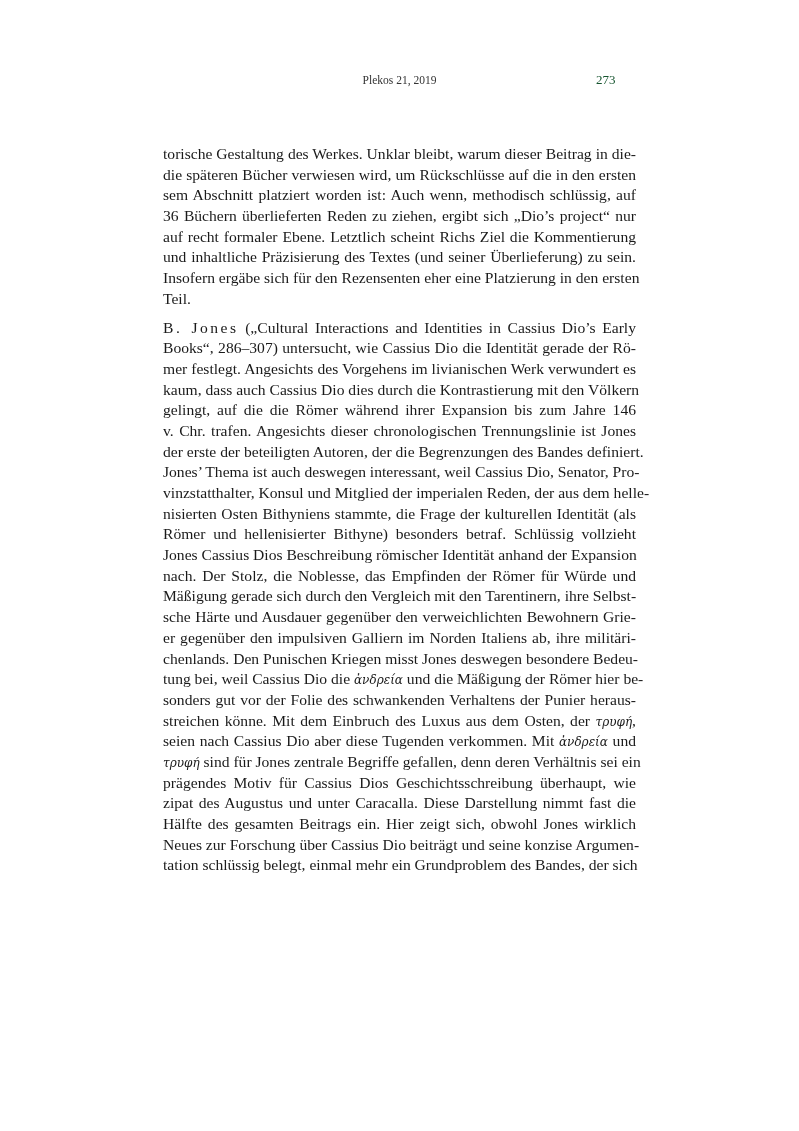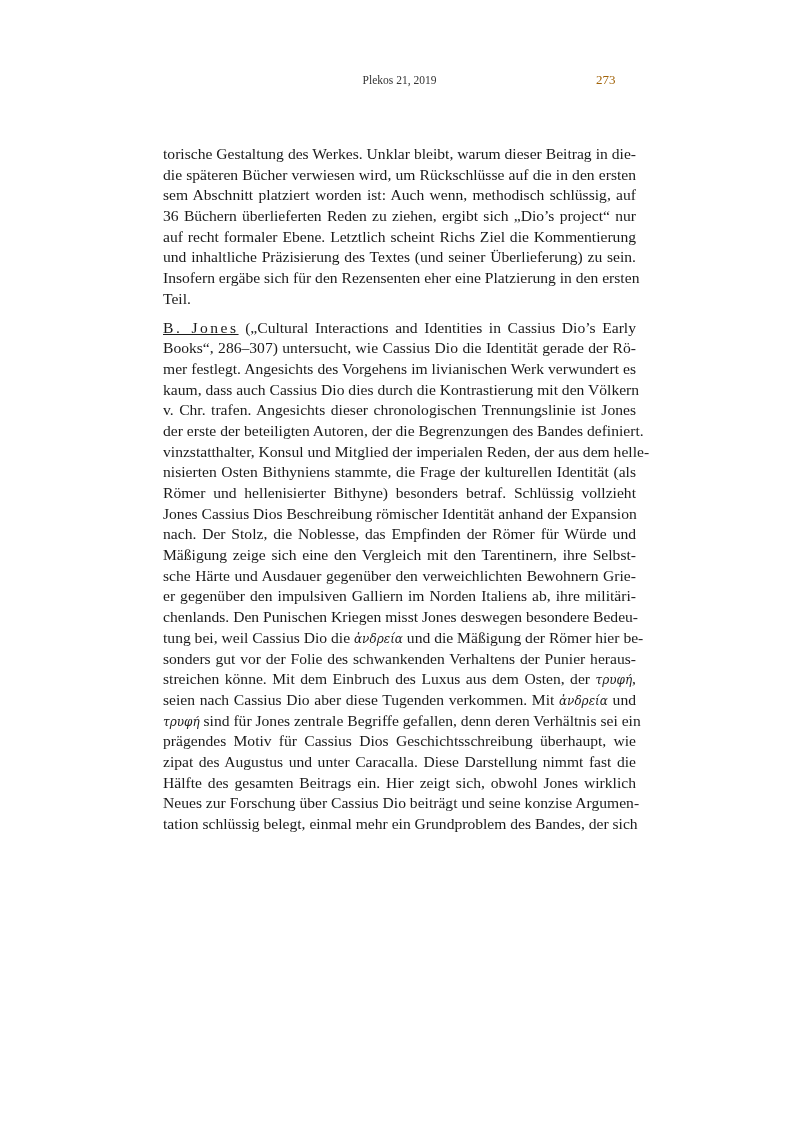--- a/index.html
+++ b/index.html
@@ -1,28 +1,28 @@
 <!DOCTYPE html>
 <html><head>
 <meta charset="utf-8">
 <style>
   html, body { margin: 0; padding: 0; background: #ffffff; }
   body { width: 799px; height: 1131px; position: relative; overflow: hidden;
          font-family: "Liberation Serif", "DejaVu Serif", serif; color: #1a1a1a; }
   .running-head { position: absolute; top: 72px; left: 0; width: 799px; height: 20px; }
   .journal { position: absolute; left: 0; width: 799px; text-align: center;
              font-size: 11.5px; color: #333; top: 2px; }
-  .pageno { position: absolute; left: 596px; top: 0px; font-size: 13px; color: #a16207; }
+  .pageno { position: absolute; left: 596px; top: 0px; font-size: 13px; color: #14532d; }
   .body-text { position: absolute; left: 163px; top: 144px; width: 473px;
                font-size: 15.6px; line-height: 20.7px; }
   .line { display: block; white-space: nowrap; text-align: justify; text-align-last: justify; height: 20.7px; }
   .line.last { text-align-last: left; }
   .para { margin: 0; }
   .para + .para { margin-top: 8px; }
-  .spaced { letter-spacing: 2.5px; text-decoration: underline; }
+  .spaced { letter-spacing: 2.5px; }
   .greek { font-family: "DejaVu Serif", serif; font-style: italic; font-size: 12px; }
 </style>
 </head>
 <body>
 
 <div class="running-head">
   <span class="journal">Plekos 21, 2019</span>
   <span class="pageno">273</span>
 </div>
 
@@ -35,28 +35,30 @@
     <span class="line">auf recht formaler Ebene. Letztlich scheint Richs Ziel die Kommentierung</span>
     <span class="line">und inhaltliche Präzisierung des Textes (und seiner Überlieferung) zu sein.</span>
     <span class="line">Insofern ergäbe sich für den Rezensenten eher eine Platzierung in den ersten</span>
     <span class="line last">Teil.</span>
   </p>
   <p class="para">
     <span class="line"><span class="spaced">B. Jones</span><span> („Cultural Interactions and Identities in Cassius Dio’s Early</span></span>
     <span class="line">Books“, 286–307) untersucht, wie Cassius Dio die Identität gerade der Rö-</span>
     <span class="line">mer festlegt. Angesichts des Vorgehens im livianischen Werk verwundert es</span>
     <span class="line">kaum, dass auch Cassius Dio dies durch die Kontrastierung mit den Völkern</span>
+    <span class="line">gelingt, auf die die Römer während ihrer Expansion bis zum Jahre 146</span>
     <span class="line">v. Chr. trafen. Angesichts dieser chronologischen Trennungslinie ist Jones</span>
     <span class="line">der erste der beteiligten Autoren, der die Begrenzungen des Bandes definiert.</span>
+    <span class="line">Jones’ Thema ist auch deswegen interessant, weil Cassius Dio, Senator, Pro-</span>
     <span class="line">vinzstatthalter, Konsul und Mitglied der imperialen Reden, der aus dem helle-</span>
     <span class="line">nisierten Osten Bithyniens stammte, die Frage der kulturellen Identität (als</span>
     <span class="line">Römer und hellenisierter Bithyne) besonders betraf. Schlüssig vollzieht</span>
     <span class="line">Jones Cassius Dios Beschreibung römischer Identität anhand der Expansion</span>
     <span class="line">nach. Der Stolz, die Noblesse, das Empfinden der Römer für Würde und</span>
-    <span class="line">Mäßigung zeige sich eine den Vergleich mit den Tarentinern, ihre Selbst-</span>
+    <span class="line">Mäßigung gerade sich durch den Vergleich mit den Tarentinern, ihre Selbst-</span>
     <span class="line">sche Härte und Ausdauer gegenüber den verweichlichten Bewohnern Grie-</span>
     <span class="line">er gegenüber den impulsiven Galliern im Norden Italiens ab, ihre militäri-</span>
     <span class="line">chenlands. Den Punischen Kriegen misst Jones deswegen besondere Bedeu-</span>
     <span class="line"><span>tung bei, weil Cassius Dio die </span><span class="greek">ἀνδρεία</span><span> und die Mäßigung der Römer hier be-</span></span>
     <span class="line">sonders gut vor der Folie des schwankenden Verhaltens der Punier heraus-</span>
     <span class="line"><span>streichen könne. Mit dem Einbruch des Luxus aus dem Osten, der </span><span class="greek">τρυφή</span><span>,</span></span>
     <span class="line"><span>seien nach Cassius Dio aber diese Tugenden verkommen. Mit </span><span class="greek">ἀνδρεία</span><span> und</span></span>
     <span class="line"><span class="greek">τρυφή</span><span> sind für Jones zentrale Begriffe gefallen, denn deren Verhältnis sei ein</span></span>
     <span class="line">prägendes Motiv für Cassius Dios Geschichtsschreibung überhaupt, wie</span>
     <span class="line">zipat des Augustus und unter Caracalla. Diese Darstellung nimmt fast die</span>

